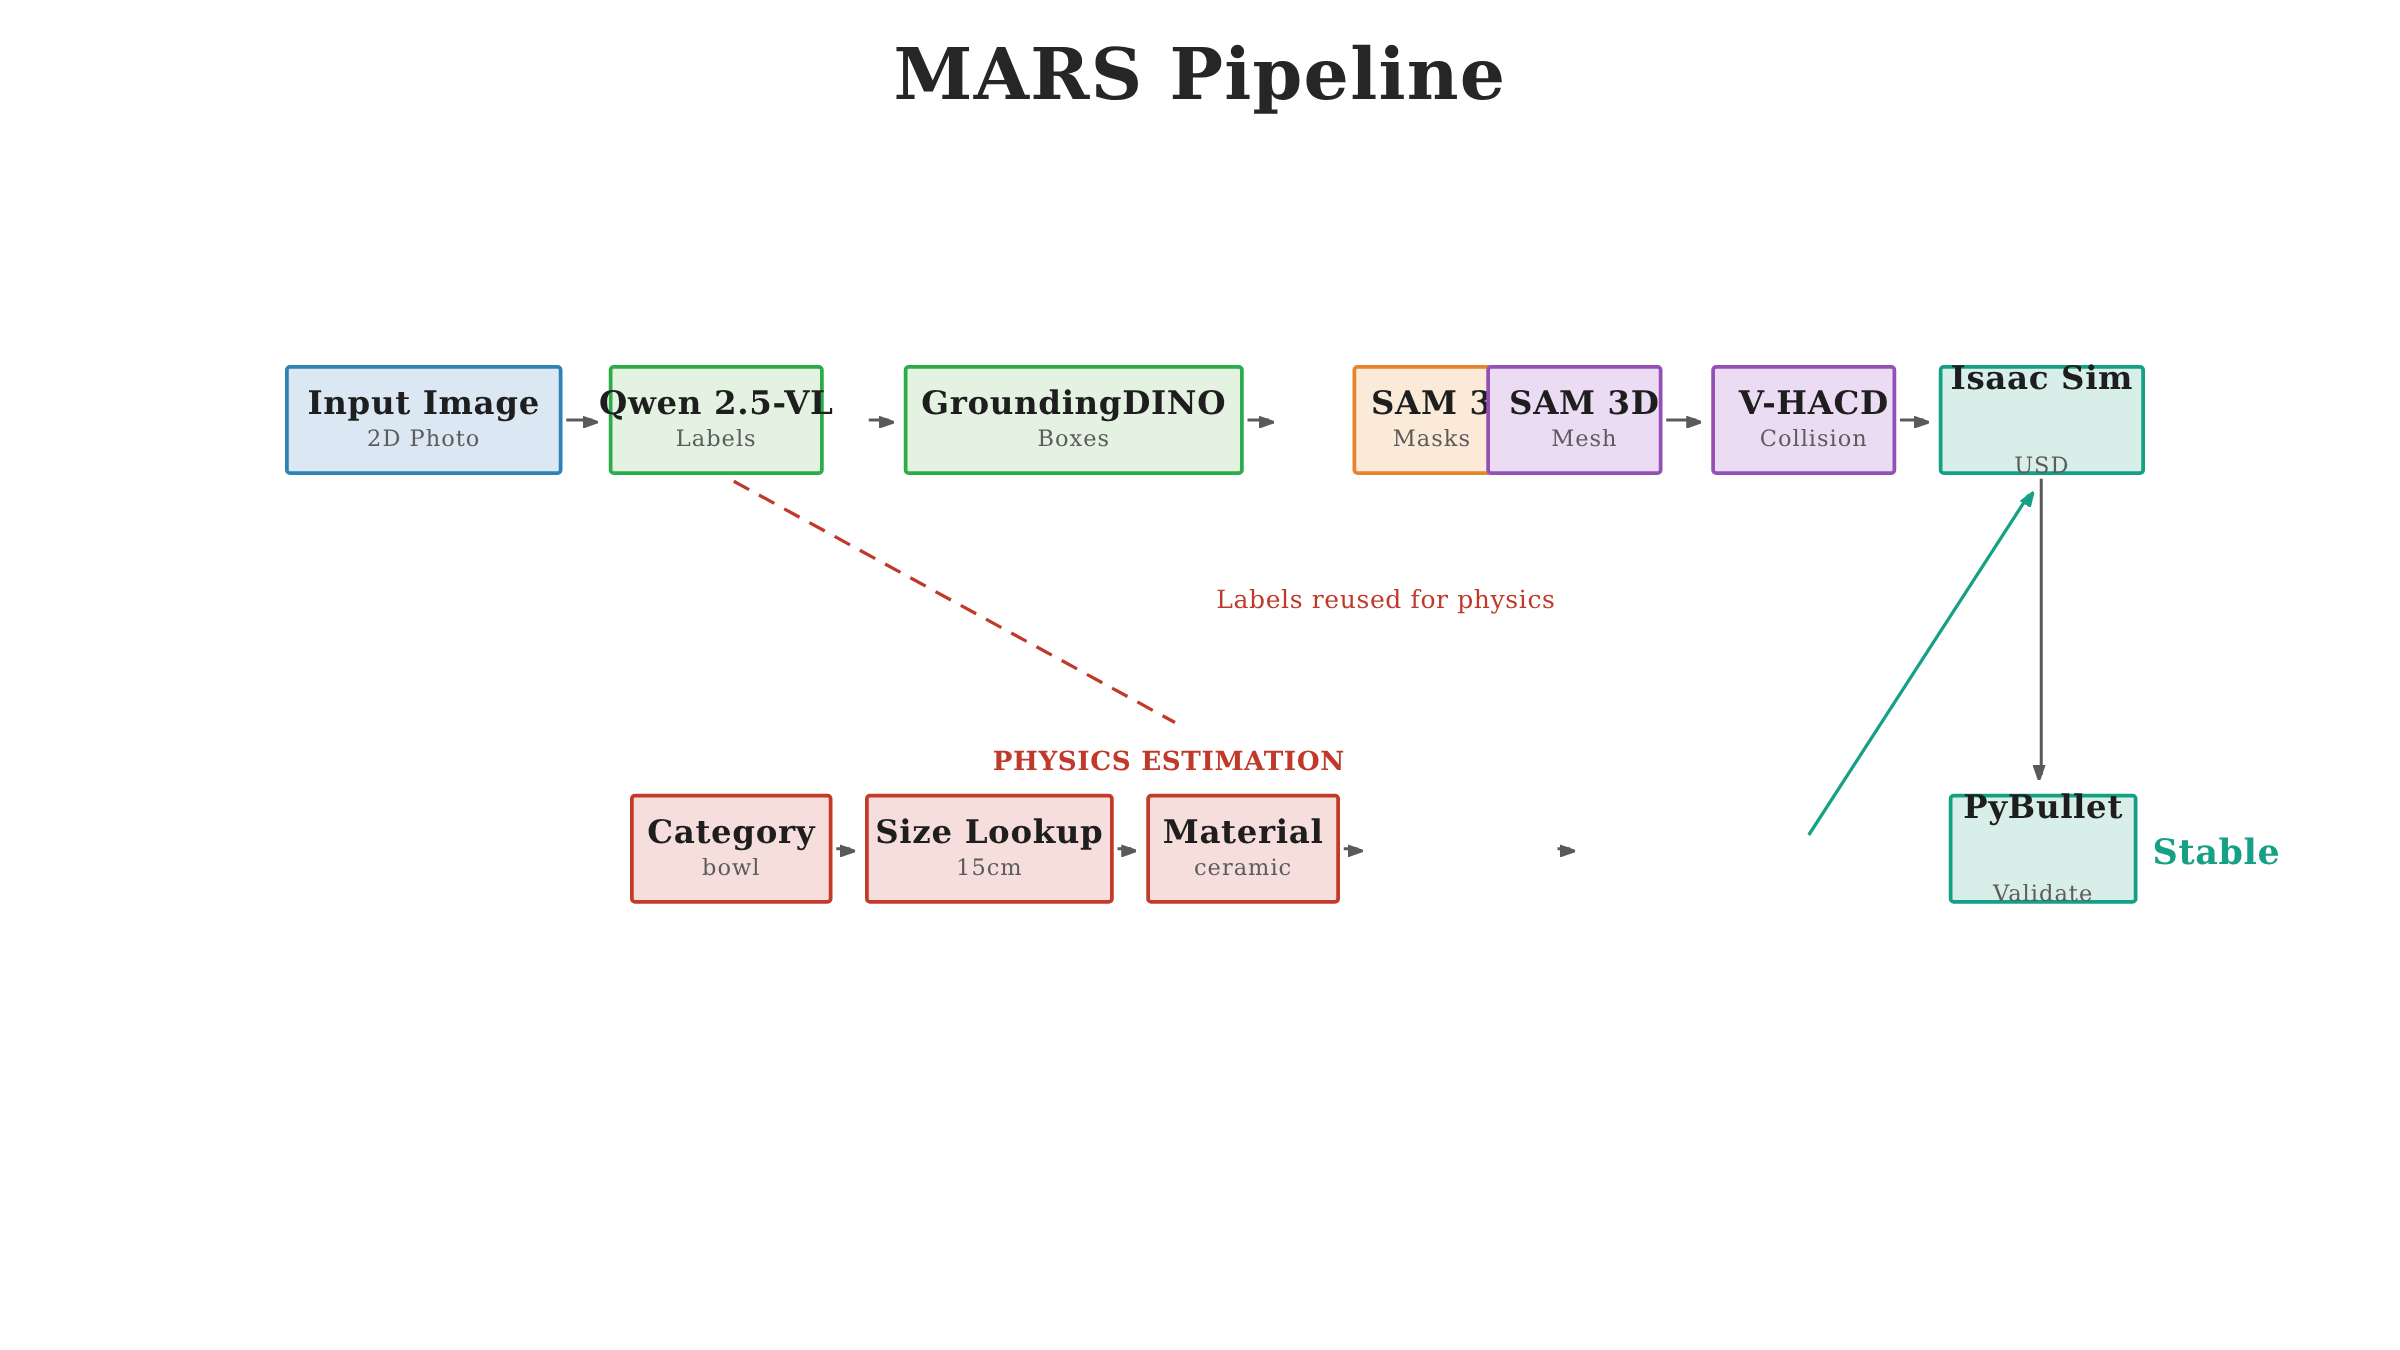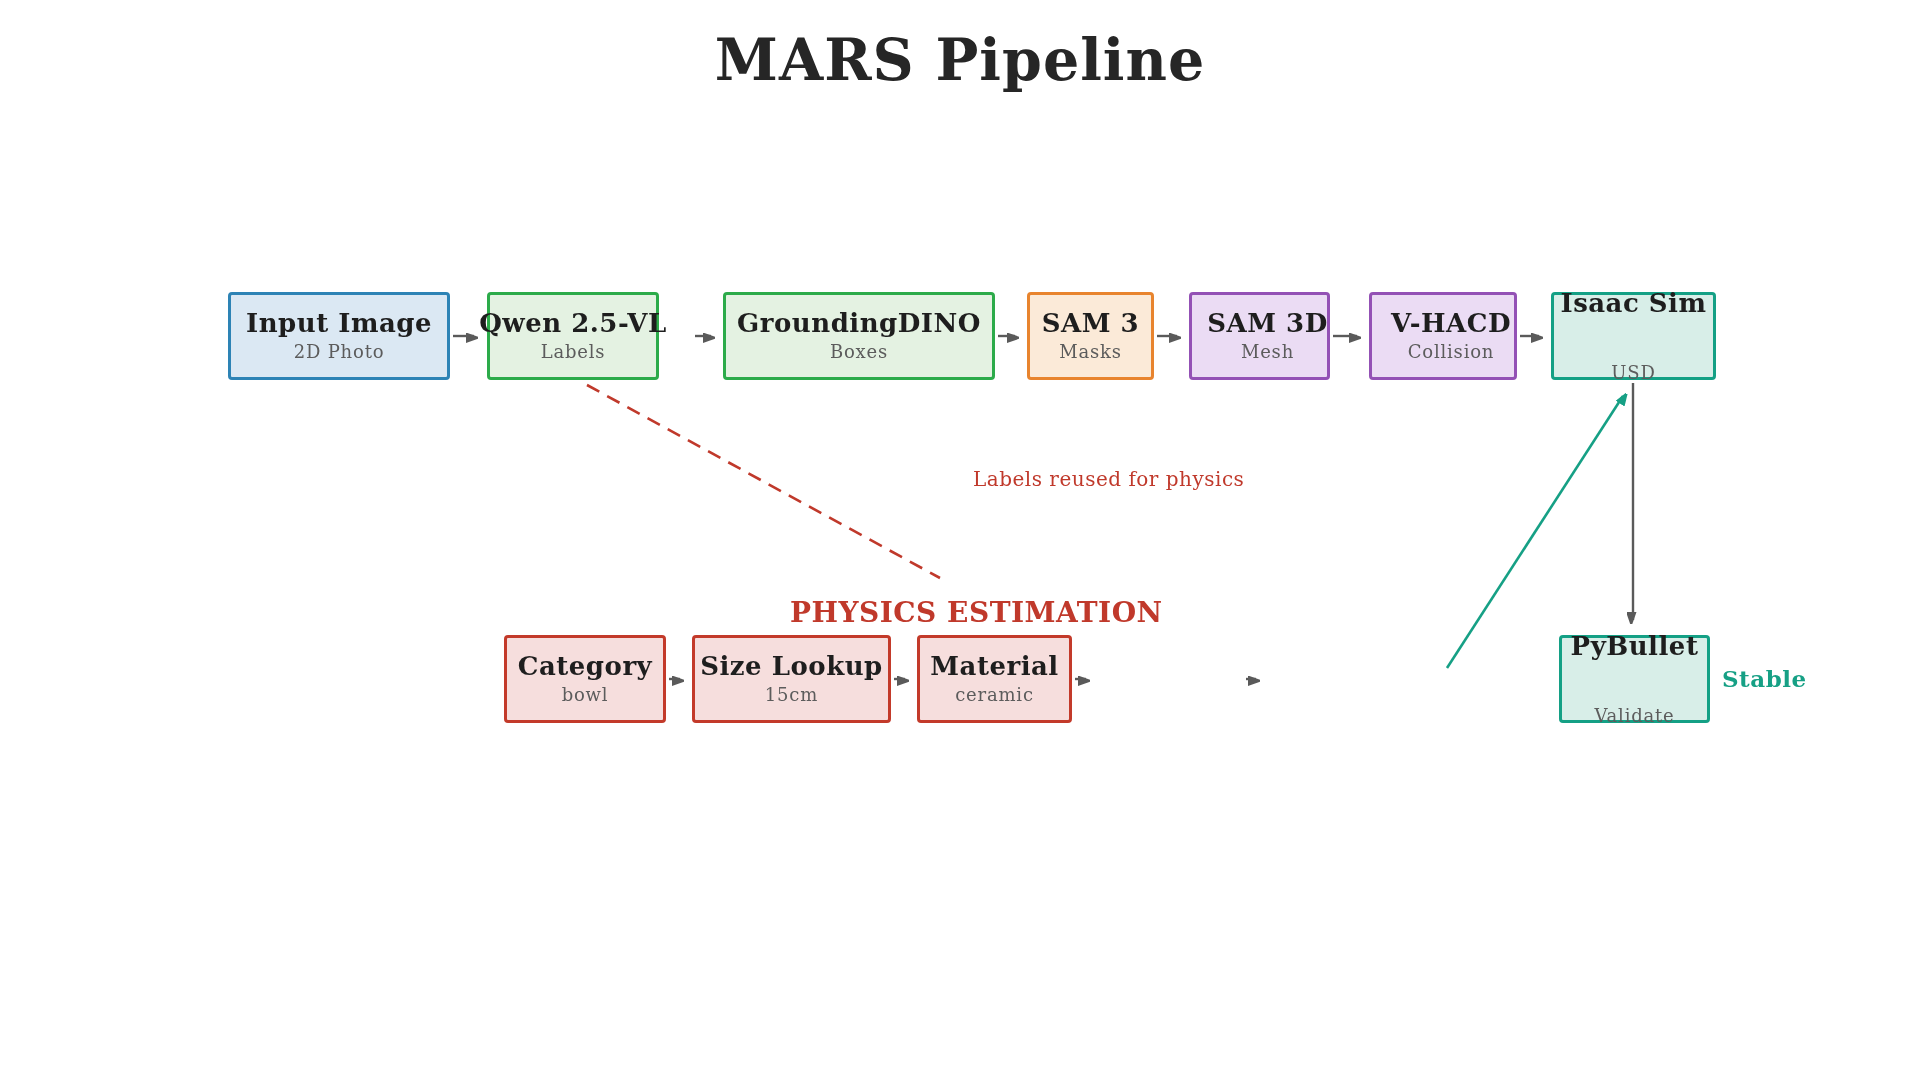--- a/index.html
+++ b/index.html
@@ -23,27 +23,27 @@
   .c-orange{background:#fbead8;border-color:#e8842e;}
   .c-purple{background:#ebdcf4;border-color:#9351b5;padding-left:16px;}
   .c-teal  {background:#d8eee8;border-color:#14a085;gap:41px;}
   .c-red   {background:#f6dedd;border-color:#c33a2a;}
   #arrow-layer{position:absolute;left:0;top:0;width:1920px;height:1080px;pointer-events:none;}
   .ann-red{
     position:absolute;color:#c0392b;white-space:nowrap;
   }
   #physics-section-label{
     left:790px;top:596px;width:290px;text-align:center;
-    font-size:28px;font-weight:700;letter-spacing:0.5px;
+    font-size:21px;font-weight:700;letter-spacing:0.5px;
   }
   #labels-reused-annotation{
     left:973px;top:467px;font-size:20px;letter-spacing:0.5px;
   }
   #stable-label{
-    position:absolute;left:1722px;top:665px;font-size:23px;font-weight:700;
+    position:absolute;left:1722px;top:665px;font-size:28px;font-weight:700;
     color:#16a085;letter-spacing:0.5px;white-space:nowrap;
   }
 </style>
 </head>
 <body>
 
 <div id="canvas">
 
   <div id="page-title">MARS Pipeline</div>
 
@@ -85,21 +85,21 @@
     <div class="ns">2D Photo</div>
   </div>
   <div class="node c-green" style="left:487px;top:292px;width:172px;height:88px">
     <div class="nt">Qwen 2.5-VL</div>
     <div class="ns">Labels</div>
   </div>
   <div class="node c-green" style="left:723px;top:292px;width:272px;height:88px">
     <div class="nt">GroundingDINO</div>
     <div class="ns">Boxes</div>
   </div>
-  <div class="node c-orange" style="left:1027px;top:292px;width:127px;height:88px">
+  <div class="node c-orange" style="left:1082px;top:292px;width:127px;height:88px">
     <div class="nt">SAM 3</div>
     <div class="ns">Masks</div>
   </div>
   <div class="node c-purple" style="left:1189px;top:292px;width:141px;height:88px">
     <div class="nt">SAM 3D</div>
     <div class="ns">Mesh</div>
   </div>
   <div class="node c-purple" style="left:1369px;top:292px;width:148px;height:88px">
     <div class="nt">V-HACD</div>
     <div class="ns">Collision</div>

